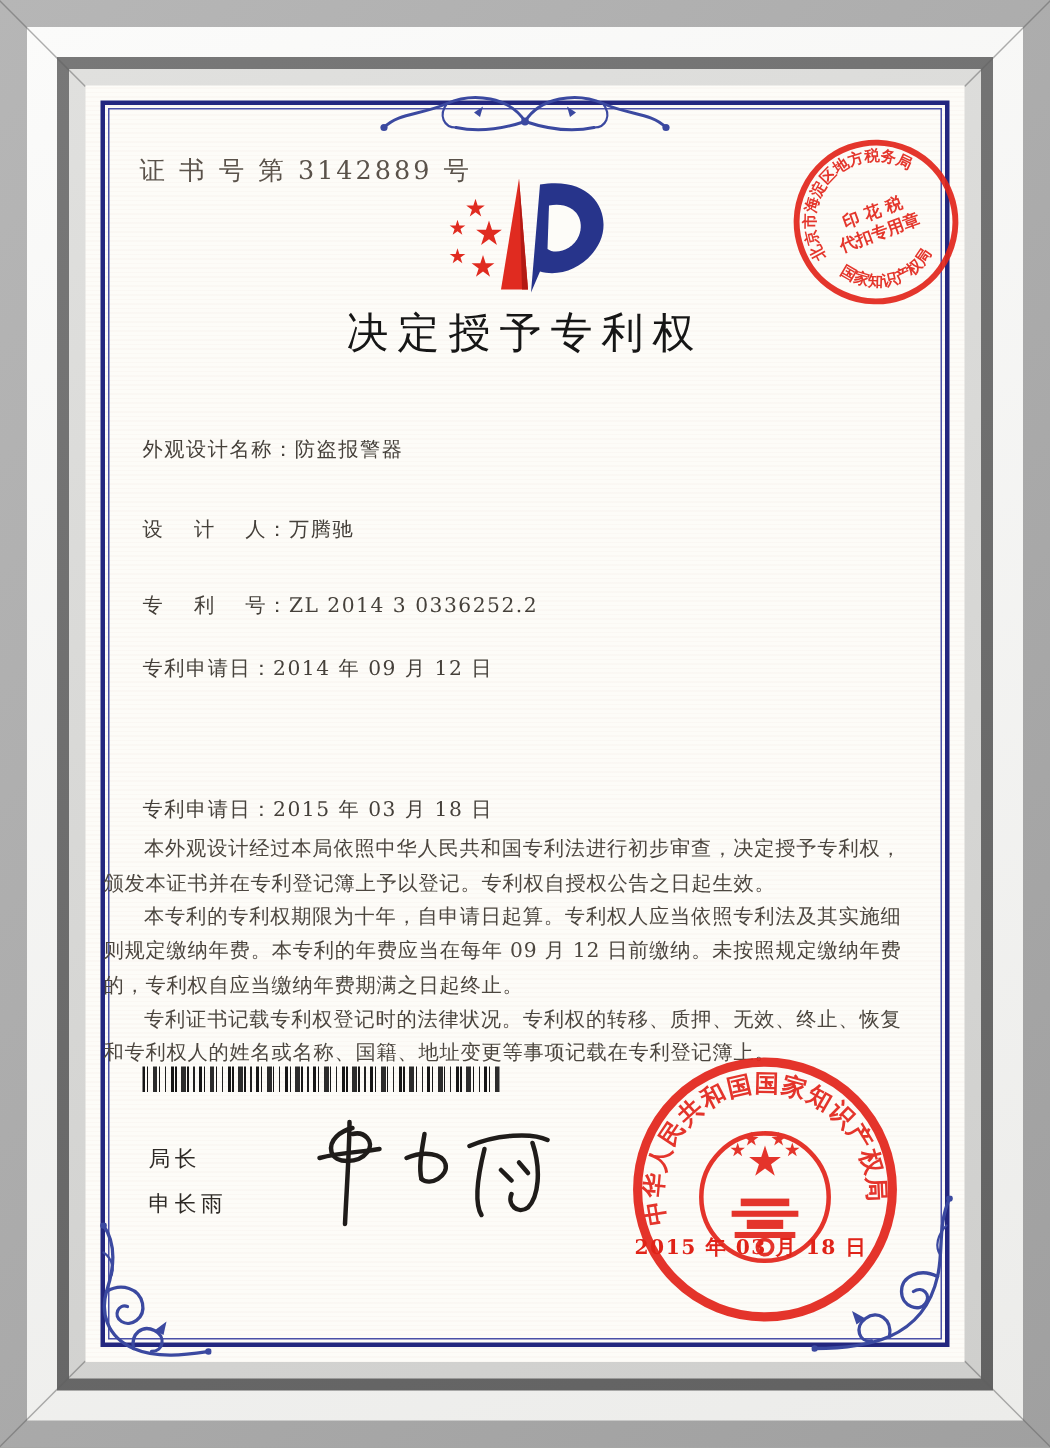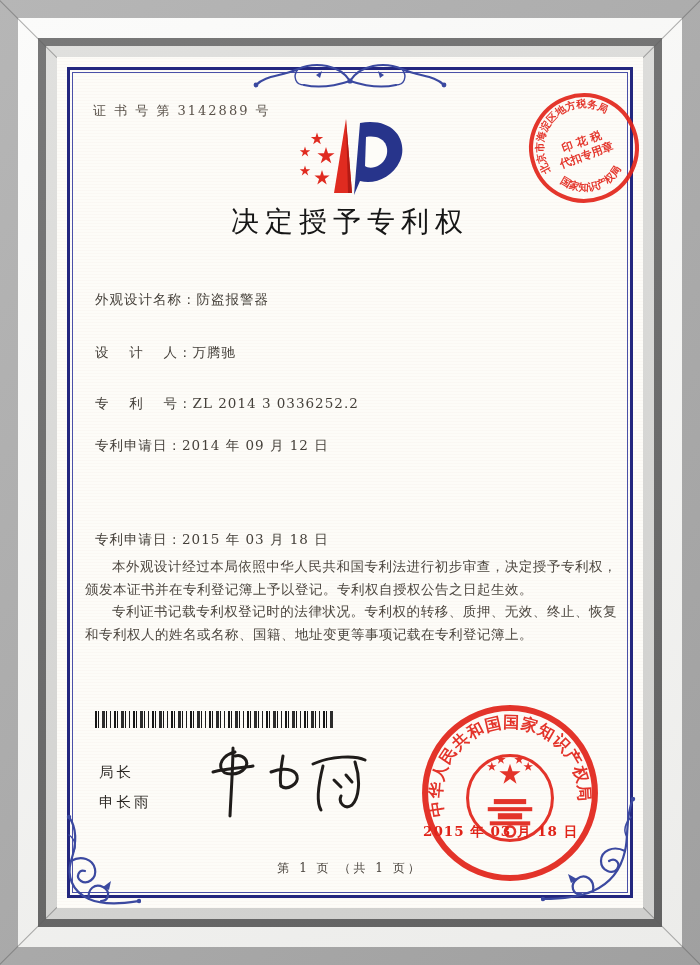--- a/index.html
+++ b/index.html
@@ -13,24 +13,24 @@
       repeating-linear-gradient(0deg,rgba(205,170,160,0.05) 0 1px,rgba(0,0,0,0) 1px 3px),#fdfcf8;}
   .miter{position:absolute;width:81px;height:1px;background:rgba(95,95,95,.5);}
   .m-tl{top:0;left:0;transform-origin:0 0;transform:rotate(45deg);}
   .m-tr{top:0;right:0;transform-origin:100% 0;transform:rotate(-45deg);}
   .m-bl{bottom:0;left:0;transform-origin:0 100%;transform:rotate(-45deg);}
   .m-br{bottom:0;right:0;transform-origin:100% 100%;transform:rotate(45deg);}
   
   .blue-border{position:absolute;inset:10px;border:3px solid #23277f;}
   .blue-border::after{content:"";position:absolute;inset:2px;border:1px solid #4a50a8;}
   .abs{position:absolute;}
-  .cert-no{top:45px;left:36px;font-size:13px;letter-spacing:2px;color:#5a524a;}
+  .cert-no{top:45px;left:36px;font-size:17px;letter-spacing:2px;color:#5a524a;}
   .title{top:146px;left:0;width:100%;text-align:center;font-size:28px;letter-spacing:6px;color:#161616;font-weight:500;}
   .row{left:38px;font-size:13.5px;color:#45403a;letter-spacing:1px;white-space:pre;text-align:right;}
-  .body-text{top:498px;left:28px;width:532px;font-size:13.5px;line-height:22.7px;color:#4c463f;text-align:justify;letter-spacing:0.5px;}
+  .body-text{top:498px;left:12px;width:532px;font-size:13.5px;line-height:22.7px;color:#4c463f;text-align:justify;letter-spacing:0.5px;}
   .body-text p{margin:0;text-indent:2em;}
   .barcode{top:654px;left:38px;width:238px;height:17px;background:
      repeating-linear-gradient(90deg,#161616 0 2px,transparent 2px 3px,#161616 3px 4px,transparent 4px 7px,#2c2c2c 7px 10px,transparent 10px 11px,#161616 11px 12px,transparent 12px 15px,#202020 15px 16px,transparent 16px 19px);}
   .signer{left:42px;font-size:14.5px;color:#2e2a26;letter-spacing:3px;text-align:right;}
   .seal-date{top:766px;left:366px;width:178px;font-size:13.5px;font-weight:bold;color:#e02318;letter-spacing:1px;white-space:pre;}
   .footer{top:803px;left:0;width:100%;text-align:center;font-size:12px;letter-spacing:3px;color:#4a443e;}
   svg{display:block;}
 </style>
 </head>
 <body>
@@ -104,20 +104,21 @@
             <div class="abs title">决定授予专利权</div>
 
             <div class="abs row" style="top:234px;"><span>外观设计名称：</span><span>防盗报警器</span></div>
             <div class="abs row" style="top:287px;"><span>设　 计　 人：</span><span>万腾驰</span></div>
             <div class="abs row" style="top:338px;"><span>专　 利　 号：</span><span>ZL 2014 3 0336252.2</span></div>
             <div class="abs row" style="top:380px;"><span>专利申请日：</span><span>2014 年 09 月 12 日</span></div>
             <div class="abs row" style="top:474px;"><span>专利申请日：</span><span>2015 年 03 月 18 日</span></div>
 
             <div class="abs body-text">
               <p>本外观设计经过本局依照中华人民共和国专利法进行初步审查，决定授予专利权，颁发本证书并在专利登记簿上予以登记。专利权自授权公告之日起生效。</p>
+              <p>本专利的专利权期限为十年，自申请日起算。专利权人应当依照专利法及其实施细则规定缴纳年费。本专利的年费应当在每年 09 月 12 日前缴纳。未按照规定缴纳年费的，专利权自应当缴纳年费期满之日起终止。</p>
               <p>专利证书记载专利权登记时的法律状况。专利权的转移、质押、无效、终止、恢复和专利权人的姓名或名称、国籍、地址变更等事项记载在专利登记簿上。</p>
             </div>
 
             <div class="abs barcode"></div>
 
             <div class="abs signer" style="top:706px;">局长</div>
             <div class="abs signer" style="top:736px;">申长雨</div>
 
             <svg class="abs" style="top:685px;left:140px;" width="180" height="82" viewBox="0 0 180 82">
               <g stroke="#1f1c1a" stroke-width="3" fill="none" stroke-linecap="round" stroke-linejoin="round">
@@ -152,21 +153,20 @@
                   <rect x="74" y="96" width="32" height="5"></rect>
                   <rect x="78" y="110" width="24" height="6"></rect>
                   <rect x="70" y="118" width="40" height="4"></rect>
                   <circle cx="90" cy="128" r="5" fill="none" stroke="#e2251b" stroke-width="2.5"></circle>
                 </g>
               </g>
             </svg>
 
             <div class="abs seal-date">2015 年 03 月 18 日</div>
 
-            <div class="abs footer">第 1 页 （共 1 页）</div>
 
             <svg class="abs" style="top:758px;left:2px;" width="82" height="94" viewBox="0 0 82 94">
               <g stroke="#3b49a0" fill="none" stroke-width="2.2" stroke-linecap="round">
                 <path d="M10,2 C20,16 16,34 12,46 C8,60 12,76 30,84 C46,91 66,88 80,86"></path>
                 <path d="M12,46 C22,40 34,44 36,54 C38,64 28,70 22,66 C16,62 20,54 26,56"></path>
                 <path d="M30,84 C28,74 36,68 44,72 C52,76 50,86 42,86"></path>
                 <path d="M10,20 C16,24 18,32 14,38" stroke-width="1.5"></path>
               </g>
               <g fill="#3b49a0">
                 <circle cx="80" cy="86" r="2.2"></circle>

